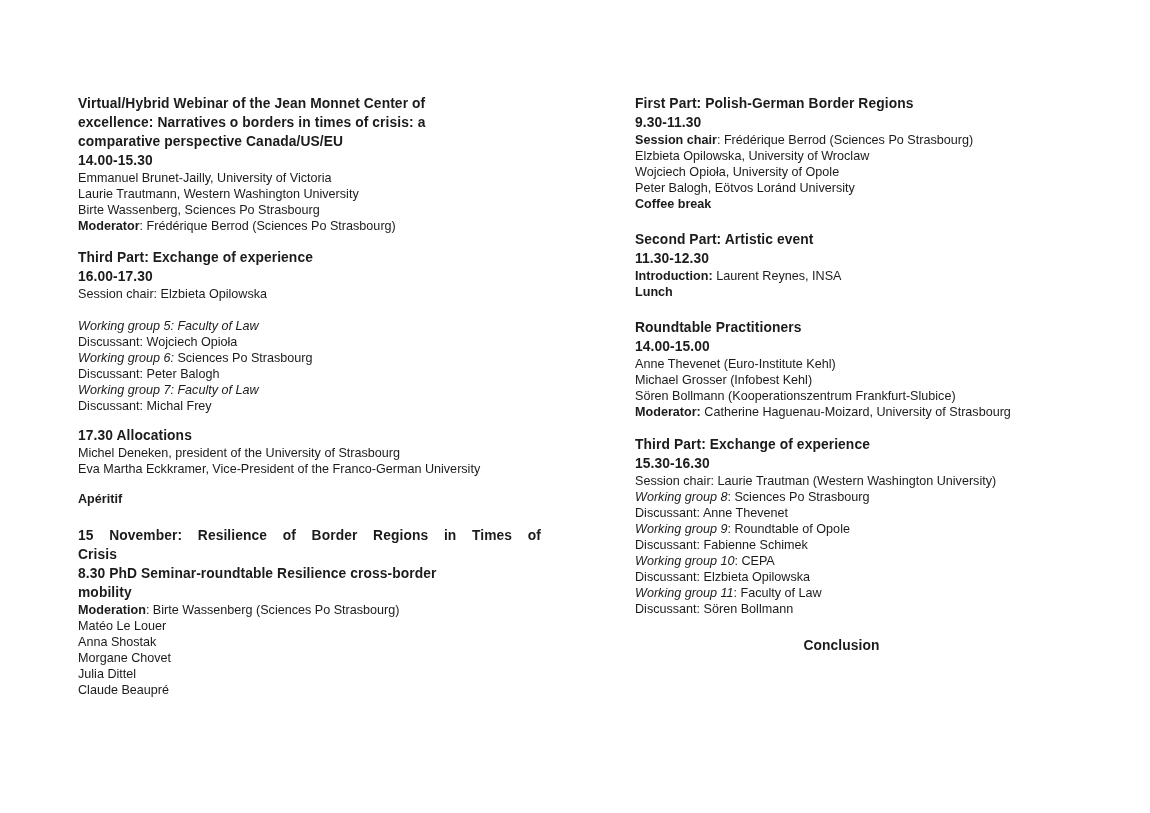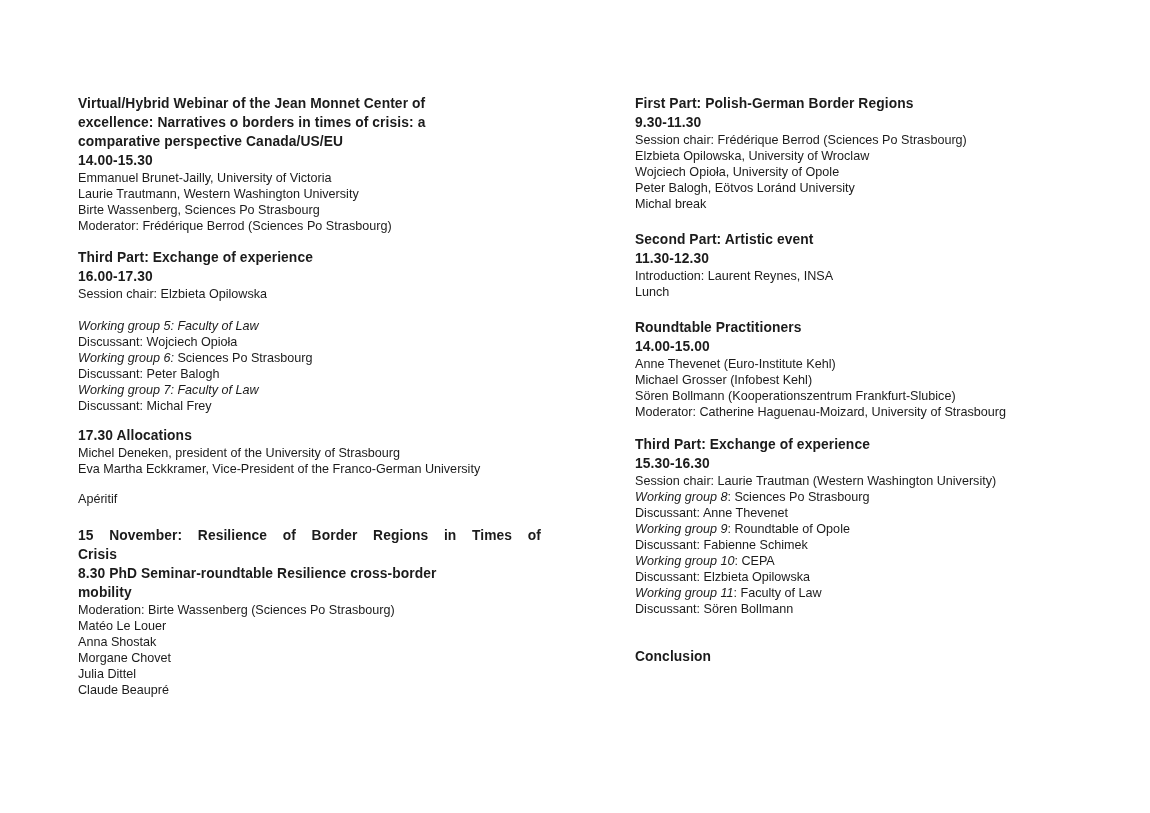--- a/index.html
+++ b/index.html
@@ -28,21 +28,21 @@
   .block.body {
     font-size: 12.6px;
     line-height: 16px;
   }
   .line { white-space: nowrap; }
   .line.stretch {
     white-space: normal;
     text-align: justify;
     text-align-last: justify;
   }
-  .seg.b { font-weight: normal; }
+  .seg.b { font-weight: bold; }
   .seg.i { font-style: italic; }
 </style>
 </head>
 <body>
 
 <div class="page">
   <div class="col col-left">
       <div class="block heading">
         <div class="line"><span class="seg">Virtual/Hybrid Webinar of the Jean Monnet Center of</span></div>
         <div class="line"><span class="seg">excellence: Narratives o borders in times of crisis: a</span></div>
@@ -98,21 +98,21 @@
   <div class="col col-right">
       <div class="block heading">
         <div class="line"><span class="seg">First Part: Polish-German Border Regions</span></div>
         <div class="line"><span class="seg">9.30-11.30</span></div>
       </div>
       <div class="block body">
         <div class="line"><span class="seg b">Session chair</span><span class="seg">: Frédérique Berrod (Sciences Po Strasbourg)</span></div>
         <div class="line"><span class="seg">Elzbieta Opilowska, University of Wroclaw</span></div>
         <div class="line"><span class="seg">Wojciech Opioła, University of Opole</span></div>
         <div class="line"><span class="seg">Peter Balogh, Eötvos Loránd University</span></div>
-        <div class="line"><span class="seg b">Michal break</span></div>
+        <div class="line"><span class="seg b">Coffee break</span></div>
       </div>
       <div class="block heading" style="margin-top: 18px;">
         <div class="line"><span class="seg">Second Part: Artistic event</span></div>
         <div class="line"><span class="seg">11.30-12.30</span></div>
       </div>
       <div class="block body">
         <div class="line"><span class="seg b">Introduction:</span><span class="seg"> Laurent Reynes, INSA</span></div>
         <div class="line"><span class="seg b">Lunch</span></div>
       </div>
       <div class="block heading" style="margin-top: 18px;">
@@ -133,17 +133,17 @@
         <div class="line"><span class="seg">Session chair: Laurie Trautman (Western Washington University)</span></div>
         <div class="line"><span class="seg i">Working group 8</span><span class="seg">: Sciences Po Strasbourg</span></div>
         <div class="line"><span class="seg">Discussant: Anne Thevenet</span></div>
         <div class="line"><span class="seg i">Working group 9</span><span class="seg">: Roundtable of Opole</span></div>
         <div class="line"><span class="seg">Discussant: Fabienne Schimek</span></div>
         <div class="line"><span class="seg i">Working group 10</span><span class="seg">: CEPA</span></div>
         <div class="line"><span class="seg">Discussant: Elzbieta Opilowska</span></div>
         <div class="line"><span class="seg i">Working group 11</span><span class="seg">: Faculty of Law</span></div>
         <div class="line"><span class="seg">Discussant: Sören Bollmann</span></div>
       </div>
-      <div class="block heading" style="margin-top: 30px;">
+      <div class="block heading" style="margin-top: 19px; text-align: center;">
         <div class="line"><span class="seg">Conclusion</span></div>
       </div>
     </div>
 </div>
 
 </body></html>

